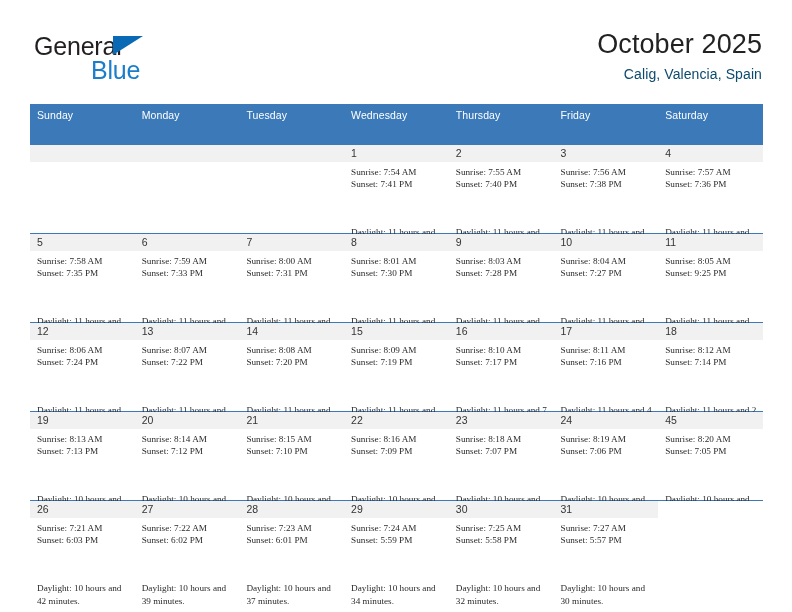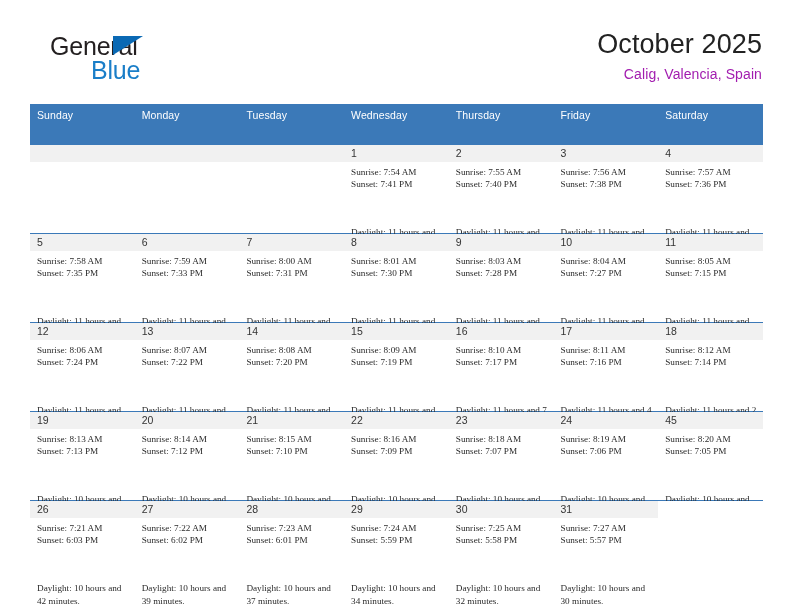--- a/index.html
+++ b/index.html
@@ -30,21 +30,21 @@
   }
   .brand {
     position: absolute;
     left: 4px;
     top: 6px;
     width: 200px;
     height: 58px;
   }
   .brand-general {
     position: absolute;
-    left: 16px;
+    left: 0;
     top: 0;
     font-size: 25px;
     line-height: 25px;
     color: #231f20;
     letter-spacing: -0.2px;
     font-family: "Liberation Sans", sans-serif;
   }
   .brand-triangle {
     position: absolute;
     left: 79px;
@@ -75,21 +75,21 @@
     font-size: 27px;
     line-height: 32px;
     color: #222222;
     font-weight: normal;
     margin: 0;
     letter-spacing: 0.1px;
   }
   .cal-subtitle {
     font-size: 14px;
     line-height: 20px;
-    color: #a21caf;
+    color: #0c4a6e;
     margin: 4px 0 0 0;
     font-weight: normal;
     letter-spacing: 0.1px;
   }
 
   
   .calendar {
     position: absolute;
     left: 30px;
     top: 104px;
@@ -304,21 +304,21 @@
                 <div>Sunset: 7:27 PM</div>
                 <div class="daylight">Daylight: 11 hours and 23 minutes.</div>
               </div>
             </div>
           </td>
           <td>
             <div class="daycell">
               <div class="daynum-band">11</div>
               <div class="info">
                 <div>Sunrise: 8:05 AM</div>
-                <div>Sunset: 7:15 PM</div>
+                <div>Sunset: 9:25 PM</div>
                 <div class="daylight">Daylight: 11 hours and 20 minutes.</div>
               </div>
             </div>
           </td>
         </tr>
         <tr>
           <td>
             <div class="daycell">
               <div class="daynum-band">12</div>
               <div class="info">

